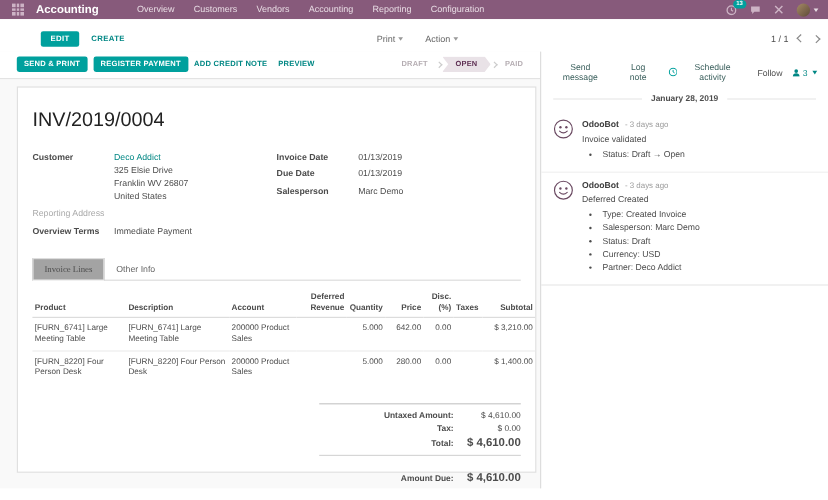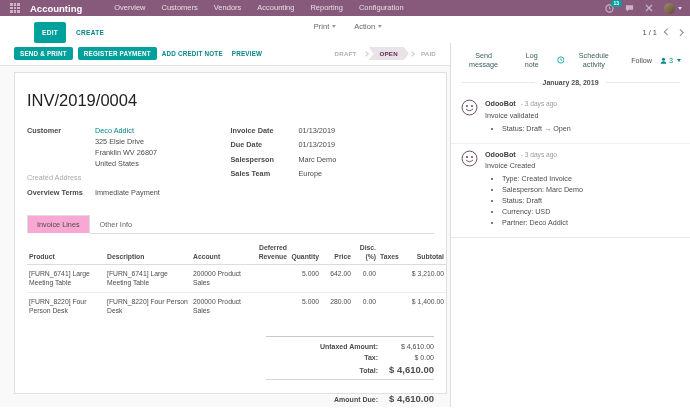--- a/index.html
+++ b/index.html
@@ -18,21 +18,21 @@
   .badge { position:absolute; top:-4px; left:6px; background:#00A09D; color:#fff; font-size:5px; font-weight:bold; padding:1px 2.5px; border-radius:5px; line-height:1; }
   .user-chip { display:flex; align-items:center; gap:3px; cursor:pointer; }
   .avatar-sm { width:11px; height:11px; border-radius:50%; background:linear-gradient(135deg,#a58a66,#5f4a38); }
   .caret-w { width:0; height:0; border-left:2.5px solid transparent; border-right:2.5px solid transparent; border-top:3px solid #e8dce4; }
 
   
   .control-panel { background:#fff; padding:5px 8px 0 14px; }
   .breadcrumb { font-size:10.5px; }
   .breadcrumb .bc-link { color:#008784; cursor:pointer; }
   .breadcrumb .bc-sep { color:#888; margin:0 3px; }
-  .cp-actions { position:relative; display:flex; height:21px; margin-top:1px;padding-left:20px; }
+  .cp-actions { position:relative; display:flex; align-items:center; height:21px; margin-top:1px;padding-left:20px; }
   .btn-primary { background:#00A09D; color:#fff; border:none; font-family:inherit; font-size:6.5px; font-weight:bold; letter-spacing:.3px; padding:3px 8px; border-radius:2px; cursor:pointer; }
   .btn-flat { background:none; border:none; font-family:inherit; color:#008784; font-size:6.5px; font-weight:bold; letter-spacing:.3px; margin-left:10px; cursor:pointer; }
   .cp-middle { position:absolute; left:50%; transform:translateX(-50%); display:flex; gap:18px; color:#666; font-size:7.5px; }
   .dd { display:flex; align-items:center; gap:3px; cursor:pointer; }
   .caret-g { width:0; height:0; border-left:2.5px solid transparent; border-right:2.5px solid transparent; border-top:3px solid #999; }
   .cp-pager { margin-left:auto; display:flex; align-items:center; gap:8px; font-size:7.5px; color:#4c4c4c; }
   .chev { width:4.5px; height:4.5px; border-top:1px solid #8a8a8a; border-right:1px solid #8a8a8a; display:inline-block; cursor:pointer; }
   .chev.left { transform:rotate(-135deg); }
   .chev.right { transform:rotate(45deg); }
 
@@ -56,21 +56,21 @@
   .fgroup { width:50%; }
   .frow { display:flex; margin-bottom:3.5px; font-size:7.3px; line-height:1.5; }
   .flabel { width:68px; flex-shrink:0; font-weight:bold; color:#4c4c4c; }
   .flabel.muted { color:#a9a9a9; font-weight:normal; }
   .o-link { color:#008784; cursor:pointer; }
   .fvalue { color:#4c4c4c; }
 
   .notebook { margin-top:13px; }
   .tabs { display:flex; border-bottom:1px solid #ddd; }
   .tab { font-size:7.3px; color:#666; padding:4px 9px; border:1px solid transparent; margin-bottom:-1px; cursor:pointer; }
-  .tab.active { background:#f9a8d4; border-color:#ddd #ddd #fff #ddd; color:#4c4c4c; }
+  .tab.active { background:#a3a3a3; border-color:#ddd #ddd #fff #ddd; color:#4c4c4c;font-family:Liberation Serif, serif; }
 
   table { width:100%; border-collapse:collapse; table-layout:fixed; font-size:6.8px; margin-top:8px; }
   th { font-weight:bold; color:#4c4c4c; vertical-align:bottom; padding:2px 2px; text-align:left; line-height:1.3; }
   td { padding:4px 2px 5px; vertical-align:top; line-height:1.35; }
   thead tr { border-bottom:1px solid #dcdcdc; }
   tbody tr + tr { border-top:1px solid #ededed; }
   .num { text-align:right; }
   col.c-prod { width:78px; } col.c-desc { width:86px; } col.c-acct { width:56px; }
   col.c-defer { width:42px; } col.c-qty { width:32px; } col.c-price { width:32px; }
   col.c-disc { width:25px; } col.c-tax { width:24px; } col.c-sub { width:44px; }
@@ -205,45 +205,41 @@
             <div class="frow">
               <span class="flabel">Customer</span>
               <span class="fvalue">
                 <span class="o-link">Deco Addict</span>
                 <div>325 Elsie Drive</div>
                 <div>Franklin WV 26807</div>
                 <div>United States</div>
               </span>
             </div>
             <div class="frow">
-              <span class="flabel muted">Created Address</span>
+              <span class="flabel muted">Reporting Address</span>
               <span class="fvalue"></span>
             </div>
             <div class="frow">
               <span class="flabel">Overview Terms</span>
               <span class="fvalue o-link">Immediate Payment</span>
             </div>
           </div>
 
           <div class="fgroup">
             <div class="frow">
               <span class="flabel">Invoice Date</span>
               <span class="fvalue">01/13/2019</span>
             </div>
             <div class="frow">
               <span class="flabel">Due Date</span>
               <span class="fvalue">01/13/2019</span>
             </div>
             <div class="frow">
               <span class="flabel">Salesperson</span>
               <span class="fvalue o-link">Marc Demo</span>
-            </div>
-            <div class="frow">
-              <span class="flabel">Sales Team</span>
-              <span class="fvalue o-link">Europe</span>
             </div>
           </div>
         </div>
 
         <div class="notebook">
           <div class="tabs">
             <span class="tab active">Invoice Lines</span>
             <span class="tab">Other Info</span>
           </div>
 
@@ -384,21 +380,21 @@
           <circle cx="12" cy="12" r="10.5" fill="#fff" stroke="#6b4a62" stroke-width="1.4"></circle>
           <circle cx="8.5" cy="10" r="1.4" fill="#6b4a62"></circle>
           <circle cx="15.5" cy="10" r="1.4" fill="#6b4a62"></circle>
           <path d="M7.5 14.5 q4.5 4.2 9 0" stroke="#6b4a62" stroke-width="1.3" fill="none" stroke-linecap="round"></path>
         </svg>
         <div class="msg-body">
           <div class="msg-head">
             <span class="msg-author">OdooBot</span>
             <span class="msg-time">- 3 days ago</span>
           </div>
-          <div class="msg-text">Invoice Created</div>
+          <div class="msg-text">Deferred Created</div>
           <ul class="msg-bullets">
             <li>Type: Created Invoice</li>
             <li>Salesperson: Marc Demo</li>
             <li>Status: Draft</li>
             <li>Currency: USD</li>
             <li>Partner: Deco Addict</li>
           </ul>
         </div>
       </div>
 

